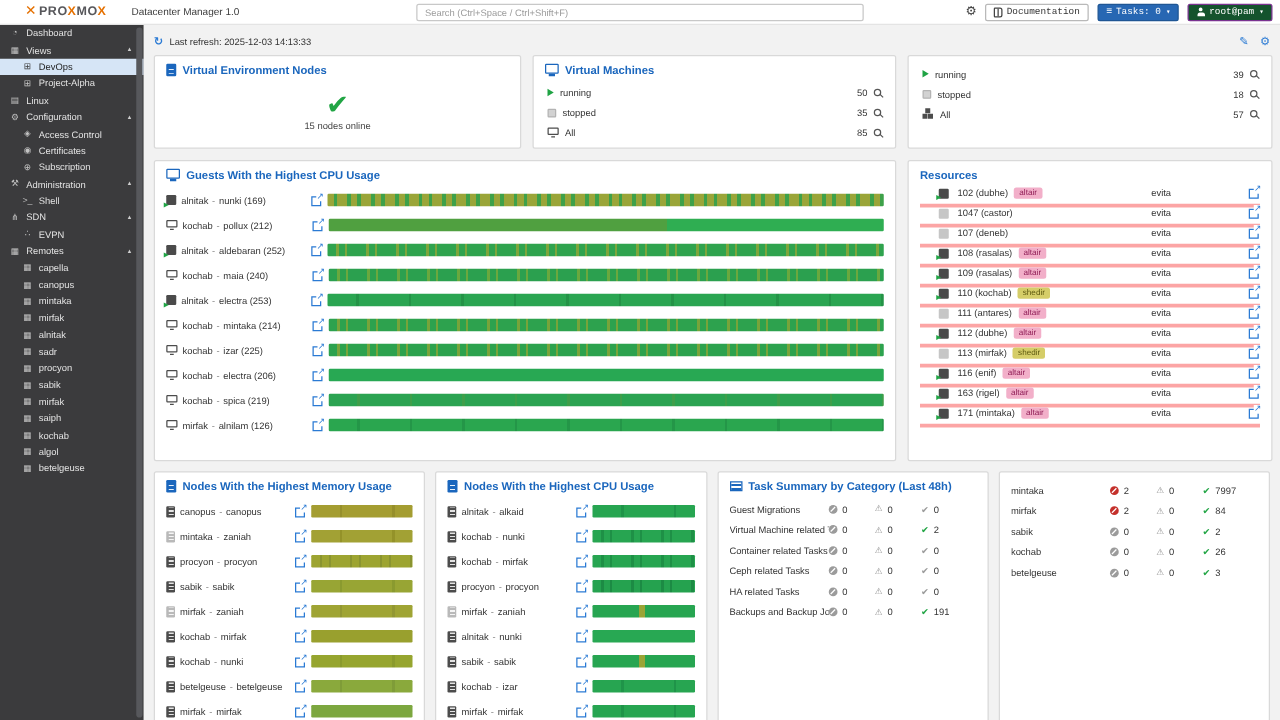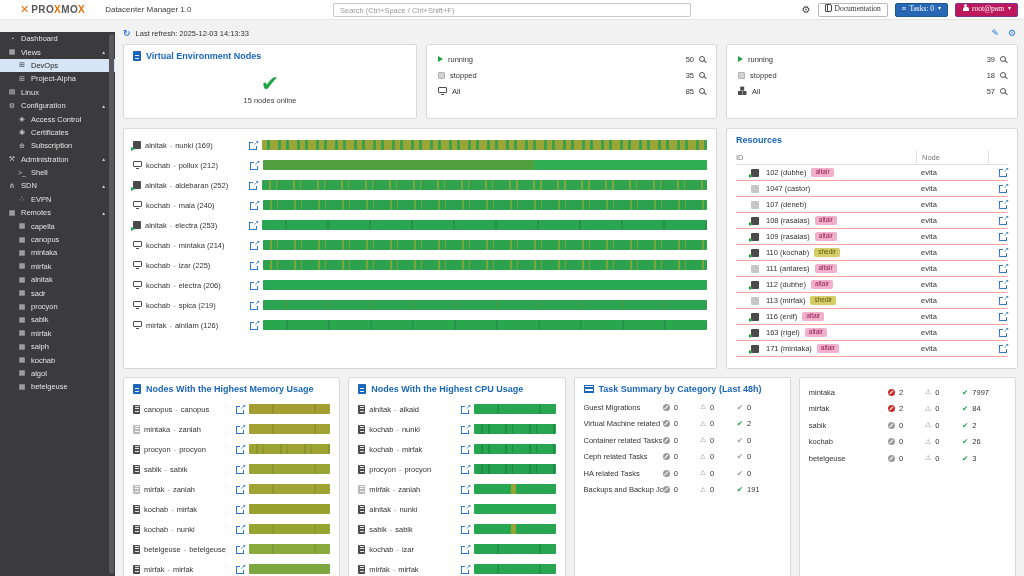--- a/index.html
+++ b/index.html
@@ -11,34 +11,34 @@
   .logo{display:flex;align-items:center;gap:2px;margin-left:14px}
   .logo-mark{color:#e57000;font-weight:bold;font-size:11px;line-height:1}
   .brand{font-weight:bold;font-size:10px;letter-spacing:.4px;color:#57575b}
   .brand .bx{color:#e57000}
   .subtitle{margin-left:20px;font-size:8px;color:#3c3c3c}
   .search{position:absolute;left:50%;transform:translateX(-50%);top:3px;width:358px;height:14px;
     border:1px solid #c8c8c8;border-radius:2px;font-size:7.5px;padding:0 6px;color:#333;outline:none}
   .search::placeholder{color:#9b9b9b}
   .tb-right{margin-left:auto;display:flex;align-items:center;gap:7px}
   .tb-gear{color:#444;font-size:10px;cursor:pointer}
-  .btn{display:flex;align-items:flex-start;gap:3px;height:14px;padding:0 6px;border-radius:2px;
-    font-size:7.5px;cursor:pointer;border:1px solid transparent;font-family:Liberation Serif, serif}
+  .btn{display:flex;align-items:center;gap:3px;height:14px;padding:0 6px;border-radius:2px;
+    font-size:7.5px;cursor:pointer;border:1px solid transparent;font-family:Liberation Mono, monospace}
   .btn-doc{background:#fff;border-color:#b9b9b9;color:#333}
   .btn-tasks{background:#2767b3;border-color:#1f5694;color:#fff}
-  .btn-user{background:#be185d;border-color:#7a3390;color:#fff}
+  .btn-user{background:#14532d;border-color:#7a3390;color:#fff}
   .caret-d{font-size:6px;margin-left:1px}
   .t-ic{font-size:8px}
   .ic-book{width:7px;height:8px;border:1px solid #444;border-radius:1px 2px 2px 1px;position:relative;background:#fff}
   .ic-book::after{content:"";position:absolute;left:1.5px;top:0;bottom:0;width:1px;background:#444}
   .ic-user{width:7px;height:7px;position:relative;display:inline-block}
   .ic-user::before{content:"";position:absolute;top:0;left:2px;width:3px;height:3px;border-radius:50%;background:#fff}
   .ic-user::after{content:"";position:absolute;bottom:0;left:.5px;width:6px;height:3.2px;border-radius:2px 2px 0 0;background:#fff}
   
-  .sidebar{position:absolute;left:0;top:32px;bottom:0;width:115px;background:#3b3b3d;overflow:hidden}
+  .sidebar{position:absolute;left:0;top:20px;bottom:0;width:115px;background:#3b3b3d;overflow:hidden}
   .sidebar::after{content:"";position:absolute;top:2px;bottom:2px;right:1px;width:5px;background:#57585c;border-radius:3px}
   .snav{height:13.4px;display:flex;align-items:center;gap:4px;padding:0 10px 0 7px;color:#e3e3e3;
     font-size:7.5px;cursor:pointer;white-space:nowrap}
   .snav.lv1{padding-left:17px}
   .snav.active{background:#d6e5f6;color:#1f1f1f}
   .sic{width:10px;text-align:center;color:#c3c3c3;font-size:7px;flex:0 0 auto}
   .snav.active .sic{color:#3c3c3c}
   .scaret{margin-left:auto;color:#cfcfcf;font-size:5.5px}
   
   .content{position:absolute;left:115px;top:20px;right:0;bottom:0;background:#f2f2f2;padding:5px 8px;overflow:hidden}
@@ -100,21 +100,21 @@
     border-top:2.8px solid transparent;border-bottom:2.8px solid transparent}
   .ic-ct.off{background:#c6c6c6}
   
   .ven-body{display:flex;flex-direction:column;align-items:center;justify-content:center;height:46px;gap:1px}
   .big-check{color:#21a544;font-size:22px;font-weight:bold;line-height:1}
   .ven-status{font-size:7.5px;color:#444}
   
   .res-search{display:flex;align-items:center;gap:6px;font-size:7.5px;color:#555;margin:2px 0 5px}
   .res-search input{flex:1;height:13px;border:1px solid #ccc;border-radius:2px;font-size:7.5px;padding:0 4px;outline:none}
   .res-head{display:flex;align-items:center;height:15px;font-size:7.5px;color:#7a7a7a;border-bottom:1px solid #dedede}
-  .res-row{display:flex;align-items:center;height:16px;font-size:7.5px;border-bottom:1px solid #fca5a5;cursor:pointer}
+  .res-row{display:flex;align-items:flex-start;height:16px;font-size:7.5px;border-bottom:3px solid #fca5a5;cursor:pointer}
   .c-id{flex:1;display:flex;align-items:center}
   .c-node{width:72px;padding-left:5px}
   .res-head .c-node{border-left:1px solid #e3e3e3;align-self:stretch;display:flex;align-items:center}
   .c-act{width:20px;display:flex;justify-content:flex-end}
   .res-head .c-act{border-left:1px solid #e3e3e3;align-self:stretch}
   .res-row .ic-ct{margin:0 7px 0 15px}
   .chip{font-size:6.5px;padding:.5px 4px;border-radius:2px;margin-left:5px;line-height:1.3}
   .chip.altair{background:#f2afc9;color:#8f1d56}
   .chip.shedir{background:#d5cd68;color:#5f5a10}
   
@@ -292,20 +292,24 @@
         <span class="tic tic-build"></span>
         <span>Virtual Environment Nodes</span>
       </div>
       <div class="ven-body">
         <span class="big-check">✔</span>
         <span class="ven-status">15 nodes online</span>
       </div>
     </div>
 
     <div class="panel">
+      <div class="p-title">
+        <span class="tic tic-monitor"></span>
+        <span>Virtual Machines</span>
+      </div>
       <div id="vmrows">
           <div class="stat-row">
             <span class="ic-play"></span>
             <span>running</span>
             <span class="sr-val">50</span>
             <span class="ic-mag"></span>
           </div>
           <div class="stat-row">
             <span class="ic-stop"></span>
             <span>stopped</span>
@@ -338,20 +342,24 @@
           <div class="stat-row">
             <span class="ic-cubes"></span>
             <span>All</span>
             <span class="sr-val">57</span>
             <span class="ic-mag"></span>
           </div>
         </div>
     </div>
 
     <div class="panel span2">
+      <div class="p-title">
+        <span class="tic tic-monitor"></span>
+        <span>Guests With the Highest CPU Usage</span>
+      </div>
       <div id="guestrows">
           <div class="grow">
             <span class="ic-ct run"></span>
             <span class="gname gn-guest">
               <span>alnitak</span>
               <span class="dash">-</span>
               <span>nunki (169)</span>
             </span>
             <span class="ic-ext"></span>
             <span class="bar mixed" style="--c1:#3ea149;--c2:#9aa538"></span>
@@ -445,25 +453,20 @@
             </span>
             <span class="ic-ext"></span>
             <span class="bar light" style="--c1:#2aa64f;--c2:#249648"></span>
           </div>
         </div>
     </div>
 
     <div class="panel">
       <div class="p-title">
         <span>Resources</span>
-      </div>
-      <div class="res-head">
-        <span class="c-id">ID</span>
-        <span class="c-node">Node</span>
-        <span class="c-act"></span>
       </div>
       <div id="resrows">
           <div class="res-row">
             <span class="c-id">
               <span class="ic-ct run"></span>
               <span>102 (dubhe)</span>
               <span class="chip altair">altair</span>
             </span>
             <span class="c-node">evita</span>
             <span class="c-act">

